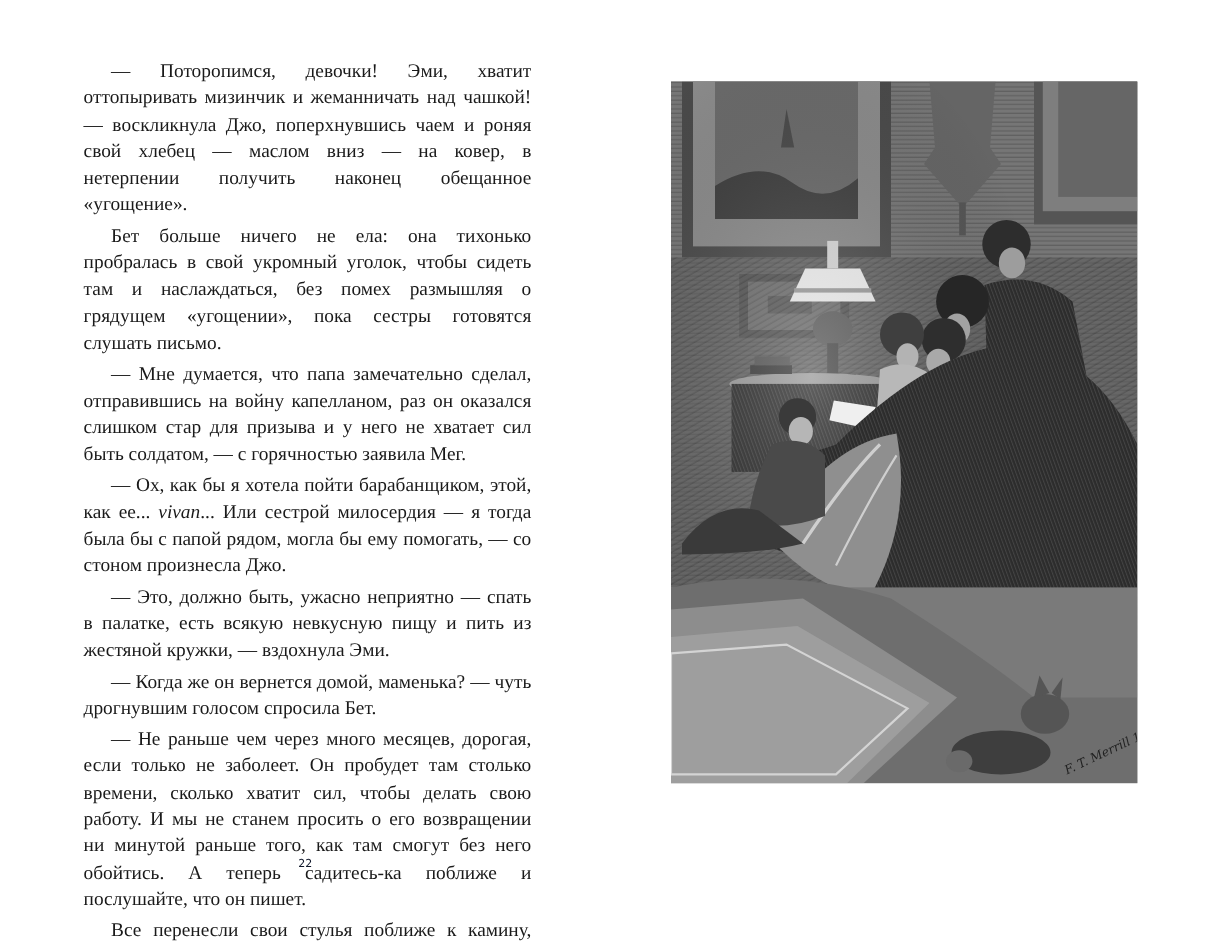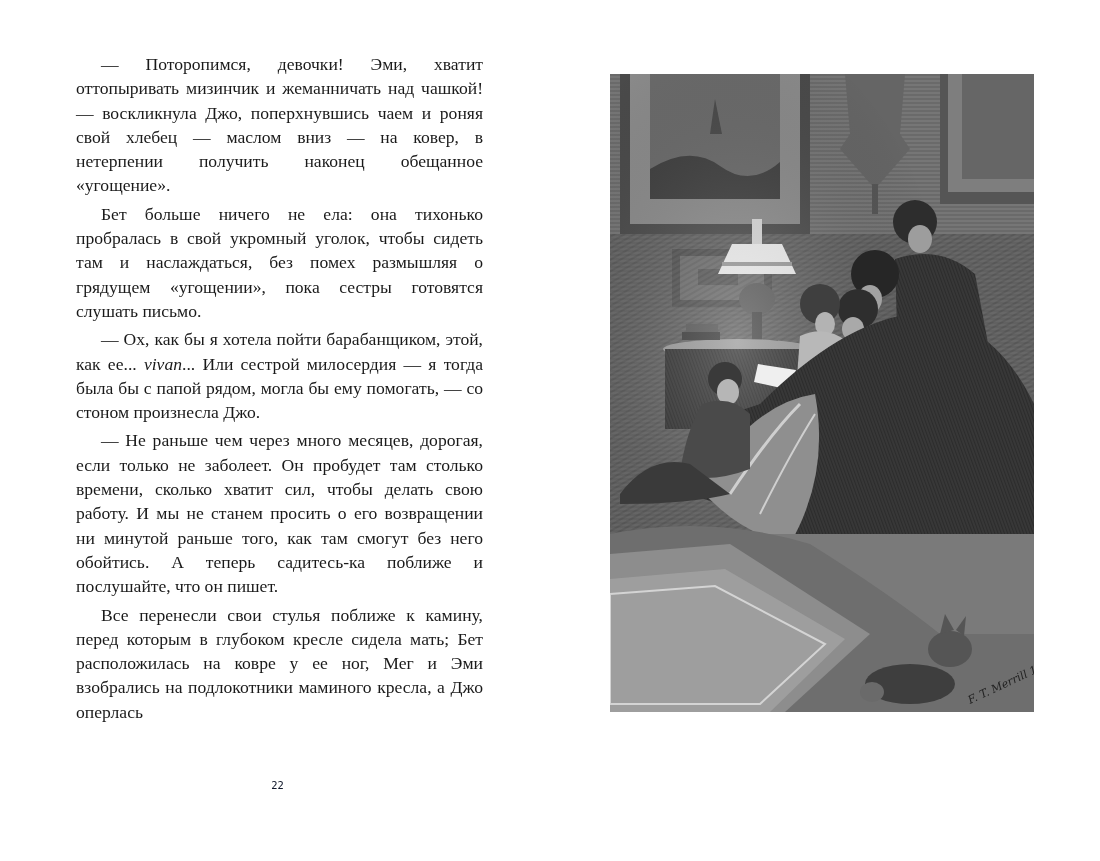--- a/index.html
+++ b/index.html
@@ -23,21 +23,24 @@
       background: #6d6d6d;
     }
     .illustration svg { display: block; width: 100%; height: 100%; }
   </style>
 </head>
 <body>
 
 <div class="page-text">
   <p>— Поторопимся, девочки! Эми, хватит оттопыривать мизинчик и жеманничать над чашкой! — воскликнула Джо, поперхнувшись чаем и роняя свой хлебец — маслом вниз — на ковер, в нетерпении получить наконец обещанное «угощение».</p>
   <p>Бет больше ничего не ела: она тихонько пробралась в свой укромный уголок, чтобы сидеть там и наслаждаться, без помех размышляя о грядущем «угощении», пока сестры готовятся слушать письмо.</p>
+  <p>— Мне думается, что папа замечательно сделал, отправившись на войну капелланом, раз он оказался слишком стар для призыва и у него не хватает сил быть солдатом, — с горячностью заявила Мег.</p>
   <p><span>— Ох, как бы я хотела пойти барабанщиком, этой, как ее... </span><em>vivan</em><span>... Или сестрой милосердия — я тогда была бы с папой рядом, могла бы ему помогать, — со стоном произнесла Джо.</span></p>
+  <p>— Это, должно быть, ужасно неприятно — спать в палатке, есть всякую невкусную пищу и пить из жестяной кружки, — вздохнула Эми.</p>
+  <p>— Когда же он вернется домой, маменька? — чуть дрогнувшим голосом спросила Бет.</p>
   <p>— Не раньше чем через много месяцев, дорогая, если только не заболеет. Он пробудет там столько времени, сколько хватит сил, чтобы делать свою работу. И мы не станем просить о его возвращении ни минутой раньше того, как там смогут без него обойтись. А теперь садитесь-ка поближе и послушайте, что он пишет.</p>
   <p>Все перенесли свои стулья поближе к камину, перед которым в глубоком кресле сидела мать; Бет расположилась на ковре у ее ног, Мег и Эми взобрались на подлокотники маминого кресла, а Джо оперлась</p>
 </div>
 
 <div class="folio">22</div>
 
 <div class="illustration" title="Engraving: mother reading a letter to her four daughters by lamplight; kittens playing on a rug">
   <svg viewBox="0 0 424 638" preserveAspectRatio="none">
     <defs>
       <pattern id="hatch" width="4" height="4" patternUnits="userSpaceOnUse">

